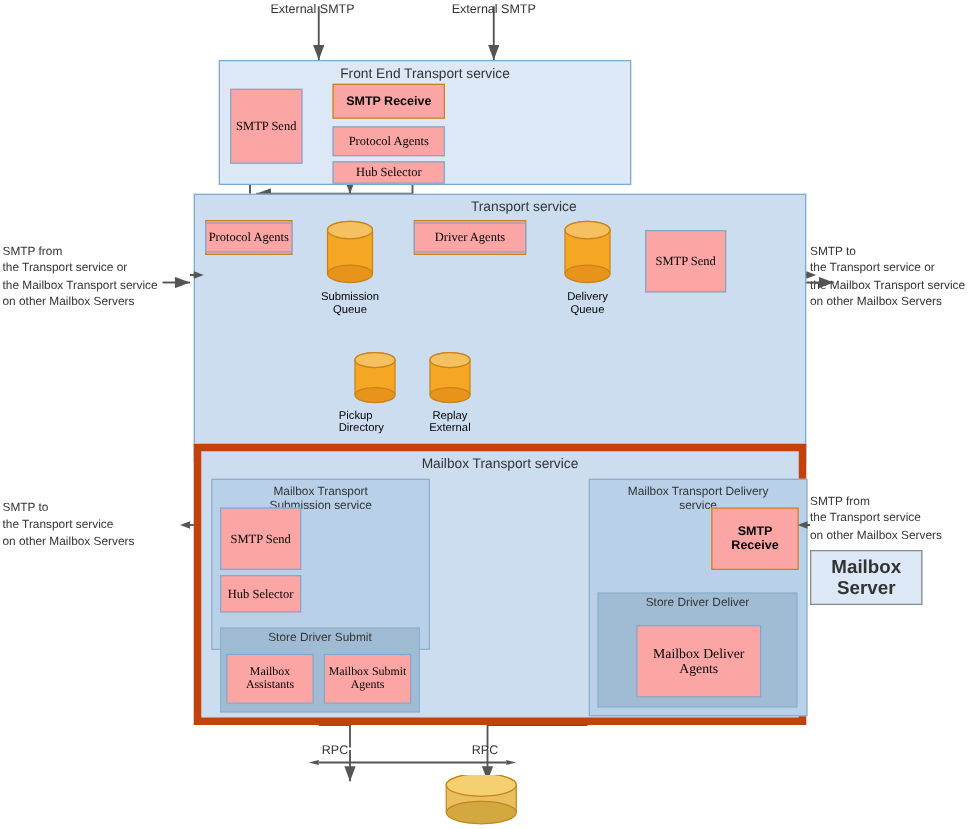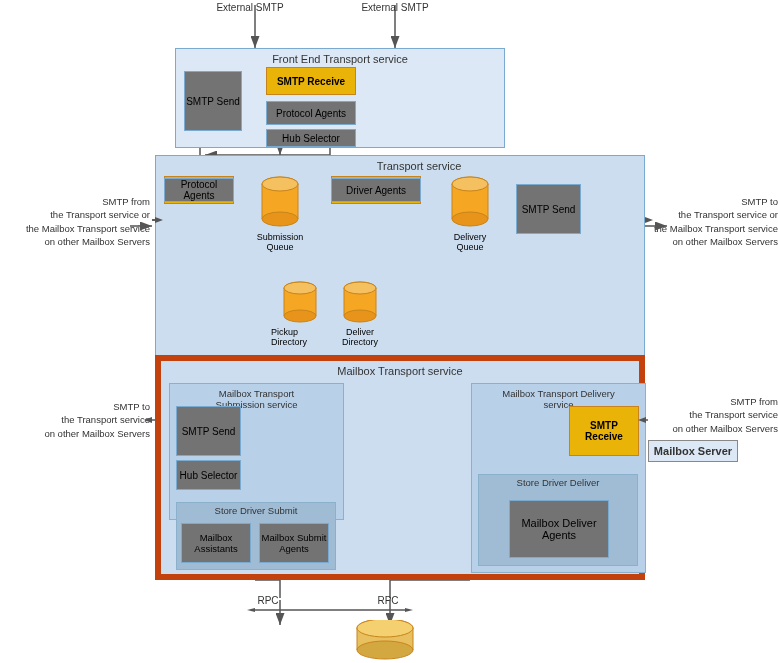--- a/index.html
+++ b/index.html
@@ -22,27 +22,28 @@
       position: absolute;
       border: 1px solid #888;
       background: #fff;
       text-align: center;
       display: flex;
       flex-direction: column;
       align-items: center;
       justify-content: center;
     }
     .box-orange {
-      background: #eab308;
+      background: #fca5a5;
       border: 1px solid #c8841a;
       font-weight: bold;
     }
     .box-blue-light {
-      background: #737373;
+      background: #fca5a5;
       border: 1px solid #7aaad0;
+      font-family: Liberation Serif, serif;
     }
     .box-container {
       position: absolute;
       border: 1px solid #7aaad0;
       background: #dce8f5;
     }
     .box-container-inner {
       position: absolute;
       border: 1px solid #8ab0cc;
       background: #c8ddf0;
@@ -57,21 +58,21 @@
       position: absolute;
       top: 0; left: 0;
       width: 778px;
       height: 663px;
       pointer-events: none;
     }
     .text-label {
       position: absolute;
       font-size: 10px;
       color: #333;
-      text-align: right;
+      text-align: left;
     }
     .server-label {
       position: absolute;
       font-weight: bold;
       font-size: 11px;
       color: #333;
     }
   </style>
 </head>
 <body>
@@ -228,21 +229,21 @@
 
     <div style="position:absolute;left:175px;top:125px;width:58px;text-align:center;">
       <svg width="36" height="45" viewBox="0 0 36 45" style="display:block;margin:0 auto;">
         <ellipse cx="18" cy="7" rx="16" ry="6" fill="#f5a623" stroke="#c8841a"></ellipse>
         <rect x="2" y="7" width="32" height="28" fill="#f5a623" stroke="none"></rect>
         <ellipse cx="18" cy="35" rx="16" ry="6" fill="#e8941a" stroke="#c8841a"></ellipse>
         <line x1="2" y1="7" x2="2" y2="35" stroke="#c8841a"></line>
         <line x1="34" y1="7" x2="34" y2="35" stroke="#c8841a"></line>
         <ellipse cx="18" cy="7" rx="16" ry="6" fill="#f5c060" stroke="#c8841a"></ellipse>
       </svg>
-      <div style="font-size:9px;margin-top:1px;">Deliver Directory</div>
+      <div style="font-size:9px;margin-top:1px;">Replay External</div>
     </div>
   </div>
 
   <div class="text-label" style="left:2px;top:195px;width:148px;line-height:1.4;font-size:9.5px;">
     <span>SMTP from<br>the Transport service or<br>the Mailbox Transport service<br>on other Mailbox Servers</span>
   </div>
 
   <svg style="position:absolute;left:130px;top:220px;width:25px;height:12px;overflow:visible;">
     <line x1="0" y1="6" x2="22" y2="6" stroke="#555" stroke-width="1.5" marker-end="url(#arrowhead)"></line>
   </svg>
@@ -292,21 +293,21 @@
       <div class="box-container-inner" style="position:absolute;left:6px;top:90px;width:160px;height:92px;background:#a0bcd5;">
         <div class="container-label" style="top:2px;left:50%;transform:translateX(-50%);white-space:nowrap;font-size:9.5px;">Store Driver Deliver</div>
 
         <div class="box box-blue-light" style="position:absolute;left:30px;top:25px;width:100px;height:58px;">
           <span style="font-size:11px;">Mailbox Deliver Agents</span>
         </div>
       </div>
     </div>
   </div>
 
-  <div class="server-label" style="left:648px;top:440px;width:90px;font-weight:bold;font-size:11px;border:1px solid #888;padding:4px;text-align:center;background:#dce8f5;">Mailbox Server</div>
+  <div class="server-label" style="left:648px;top:440px;width:90px;font-weight:bold;font-size:15px;border:1px solid #888;padding:4px;text-align:center;background:#dce8f5;">Mailbox Server</div>
 
   <div class="text-label" style="left:2px;top:400px;width:148px;line-height:1.4;font-size:9.5px;">
     <span>SMTP to<br>the Transport service<br>on other Mailbox Servers</span>
   </div>
   <div class="text-label" style="left:648px;top:395px;width:130px;line-height:1.4;font-size:9.5px;">
     <span>SMTP from<br>the Transport service<br>on other Mailbox Servers</span>
   </div>
 
   <div class="text-label" style="left:248px;top:595px;width:40px;text-align:center;font-size:10px;">RPC</div>
   <div class="text-label" style="left:368px;top:595px;width:40px;text-align:center;font-size:10px;">RPC</div>

